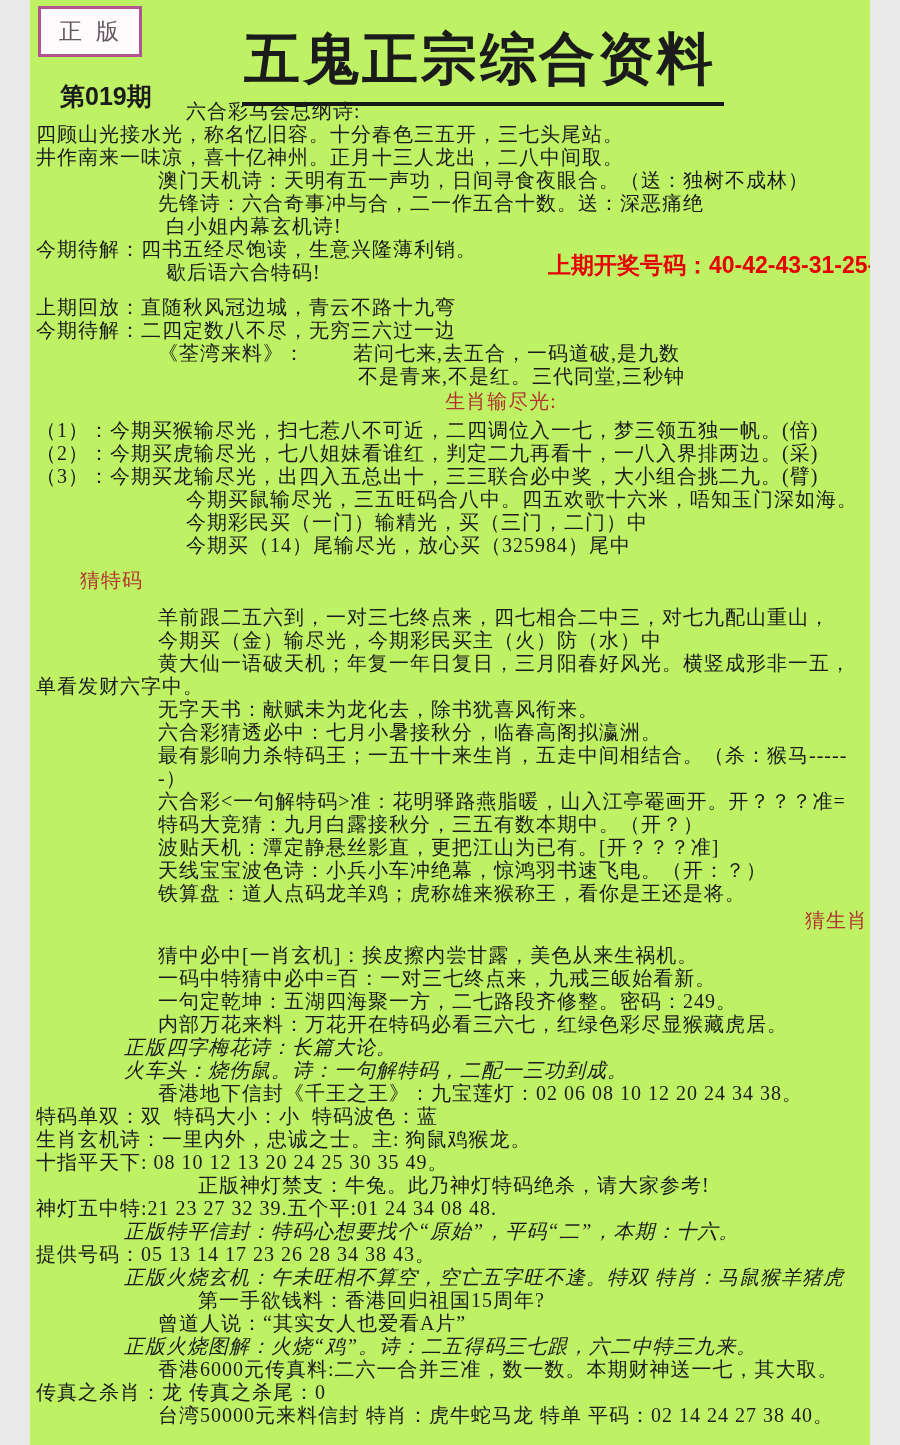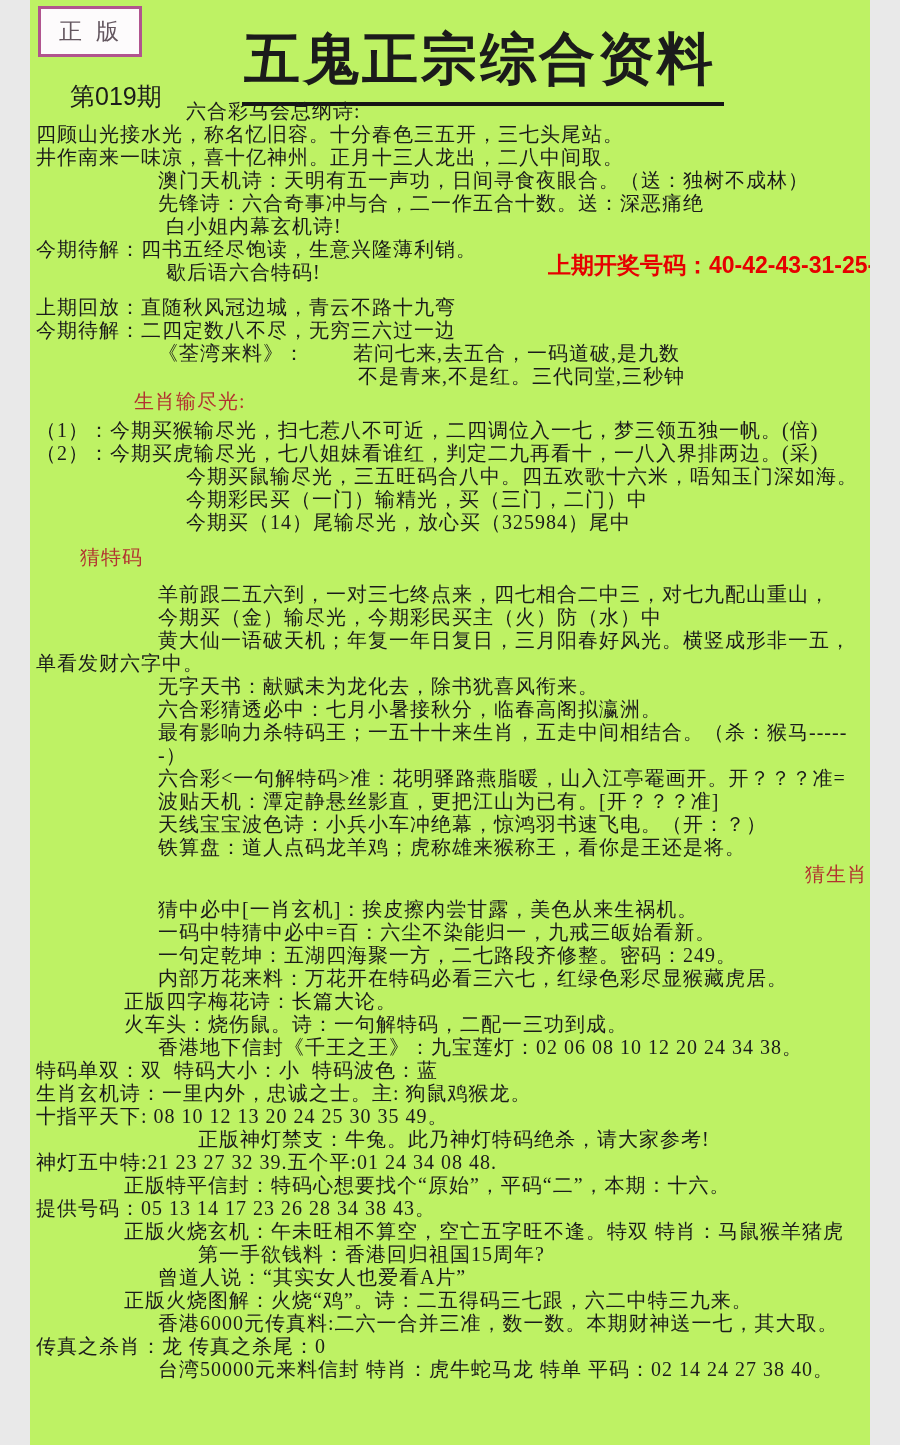--- a/index.html
+++ b/index.html
@@ -24,23 +24,23 @@
   }
   .title{
     position:absolute;left:212px;top:22px;
     font-size:56px;font-weight:bold;
     letter-spacing:3px;
     border-bottom:4px solid #161616;
     padding:0 8px 4px 2px;
     white-space:nowrap;
   }
   .issue{
-    position:absolute;left:40px;top:80px;
+    position:absolute;left:30px;top:80px;
     font-family:"Liberation Sans","DejaVu Sans",sans-serif;
-    font-size:25px;font-weight:normal;
+    font-size:25px;font-weight:bold;
   }
   .draw-result{
     position:absolute;left:518px;top:250px;
     font-family:"Liberation Sans","DejaVu Sans",sans-serif;
     font-size:23px;font-weight:bold;
     color:#e60000;
     white-space:nowrap;
   }
   .red-artifact{
     position:absolute;left:890px;top:166px;
@@ -49,33 +49,33 @@
   .body-text{
     position:absolute;left:6px;top:100px;right:2px;
   }
   .ln{
     font-size:20px;
     line-height:23px;
     letter-spacing:1px;
     white-space:pre-wrap;
   }
   .i0{margin-left:0;}
-  .i1{margin-left:88px;}
+  .i1{margin-left:88px;font-style:italic;}
   .i2{margin-left:122px;}
   .i2b{margin-left:130px;}
   .i3{margin-left:150px;}
   .i3b{margin-left:162px;}
   .i5{margin-left:322px;}
   .sec{color:#b23230;}
   .sec-h1{margin-left:98px;}
   .sec-h2{margin-left:44px;}
   .gt12{margin-top:12px;}
   .gt6{margin-top:6px;}
   .gt4{margin-top:4px;}
-  .gt2{margin-top:2px;}
+  .gt2{margin-top:2px;text-align:center;}
   .gb14{margin-bottom:14px;}
   .gb12{margin-bottom:12px;text-align:right;}
 </style>
 </head>
 <body>
 
 <div class="page">
 
   <div class="stamp">正版</div>
   <div class="title">五鬼正宗综合资料</div>
@@ -92,38 +92,40 @@
     <div class="ln i2b">白小姐内幕玄机诗!</div>
     <div class="ln i0">今期待解：四书五经尽饱读，生意兴隆薄利销。</div>
     <div class="ln i2b">歇后语六合特码!</div>
     <div class="ln i0 gt12">上期回放：直随秋风冠边城，青云不路十九弯</div>
     <div class="ln i0">今期待解：二四定数八不尽，无穷三六过一边</div>
     <div class="ln i2">《荃湾来料》：        若问七来,去五合，一码道破,是九数</div>
     <div class="ln i5">不是青来,不是红。三代同堂,三秒钟</div>
     <div class="ln sec sec-h1 gt2">生肖输尽光:</div>
     <div class="ln i0 gt6">（1）：今期买猴输尽光，扫七惹八不可近，二四调位入一七，梦三领五独一帆。(倍)</div>
     <div class="ln i0">（2）：今期买虎输尽光，七八姐妹看谁红，判定二九再看十，一八入界排两边。(采)</div>
+    <div class="ln i0">（3）：今期买龙输尽光，出四入五总出十，三三联合必中奖，大小组合挑二九。(臂)</div>
     <div class="ln i3">今期买鼠输尽光，三五旺码合八中。四五欢歌十六米，唔知玉门深如海。</div>
     <div class="ln i3">今期彩民买（一门）输精光，买（三门，二门）中</div>
     <div class="ln i3">今期买（14）尾输尽光，放心买（325984）尾中</div>
     <div class="ln sec sec-h2 gt12 gb14">猜特码</div>
     <div class="ln i2">羊前跟二五六到，一对三七终点来，四七相合二中三，对七九配山重山，</div>
     <div class="ln i2">今期买（金）输尽光，今期彩民买主（火）防（水）中</div>
     <div class="ln i2">黄大仙一语破天机；年复一年日复日，三月阳春好风光。横竖成形非一五，</div>
     <div class="ln i0">单看发财六字中。</div>
     <div class="ln i2">无字天书：献赋未为龙化去，除书犹喜风衔来。</div>
     <div class="ln i2">六合彩猜透必中：七月小暑接秋分，临春高阁拟瀛洲。</div>
     <div class="ln i2">最有影响力杀特码王；一五十十来生肖，五走中间相结合。（杀：猴马------）</div>
     <div class="ln i2">六合彩&lt;一句解特码&gt;准：花明驿路燕脂暖，山入江亭罨画开。开？？？准=</div>
+    <div class="ln i2">特码大竞猜：九月白露接秋分，三五有数本期中。（开？）</div>
     <div class="ln i2">波贴天机：潭定静悬丝影直，更把江山为已有。[开？？？准]</div>
     <div class="ln i2">天线宝宝波色诗：小兵小车冲绝幕，惊鸿羽书速飞电。（开：？）</div>
     <div class="ln i2">铁算盘：道人点码龙羊鸡；虎称雄来猴称王，看你是王还是将。</div>
     <div class="ln sec sec-h2 gt4 gb12">猜生肖</div>
     <div class="ln i2">猜中必中[一肖玄机]：挨皮擦内尝甘露，美色从来生祸机。</div>
-    <div class="ln i2">一码中特猜中必中=百：六尘不染能归一，九戒三皈始看新。</div>
+    <div class="ln i2">一码中特猜中必中=百：一对三七终点来，九戒三皈始看新。</div>
     <div class="ln i2">一句定乾坤：五湖四海聚一方，二七路段齐修整。密码：249。</div>
     <div class="ln i2">内部万花来料：万花开在特码必看三六七，红绿色彩尽显猴藏虎居。</div>
     <div class="ln i1">正版四字梅花诗：长篇大论。</div>
     <div class="ln i1">火车头：烧伤鼠。诗：一句解特码，二配一三功到成。</div>
     <div class="ln i2">香港地下信封《千王之王》：九宝莲灯：02 06 08 10 12 20 24 34 38。</div>
     <div class="ln i0">特码单双：双  特码大小：小  特码波色：蓝</div>
     <div class="ln i0">生肖玄机诗：一里内外，忠诚之士。主: 狗鼠鸡猴龙。</div>
     <div class="ln i0">十指平天下: 08 10 12 13 20 24 25 30 35 49。</div>
     <div class="ln i3b">正版神灯禁支：牛兔。此乃神灯特码绝杀，请大家参考!</div>
     <div class="ln i0">神灯五中特:21 23 27 32 39.五个平:01 24 34 08 48.</div>

